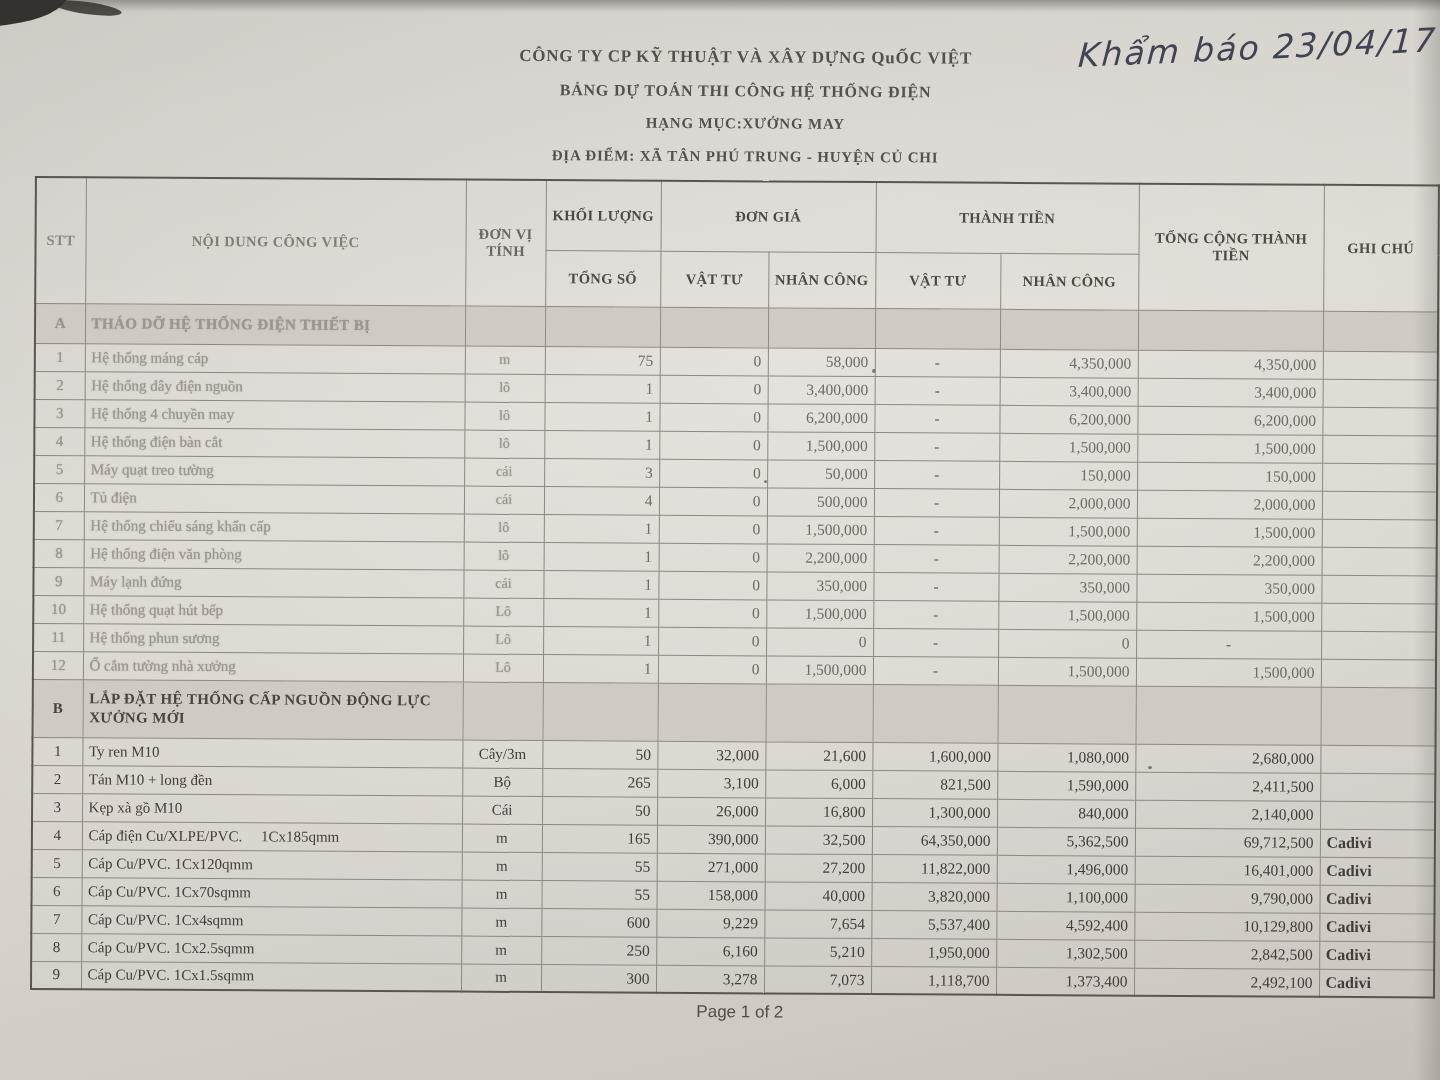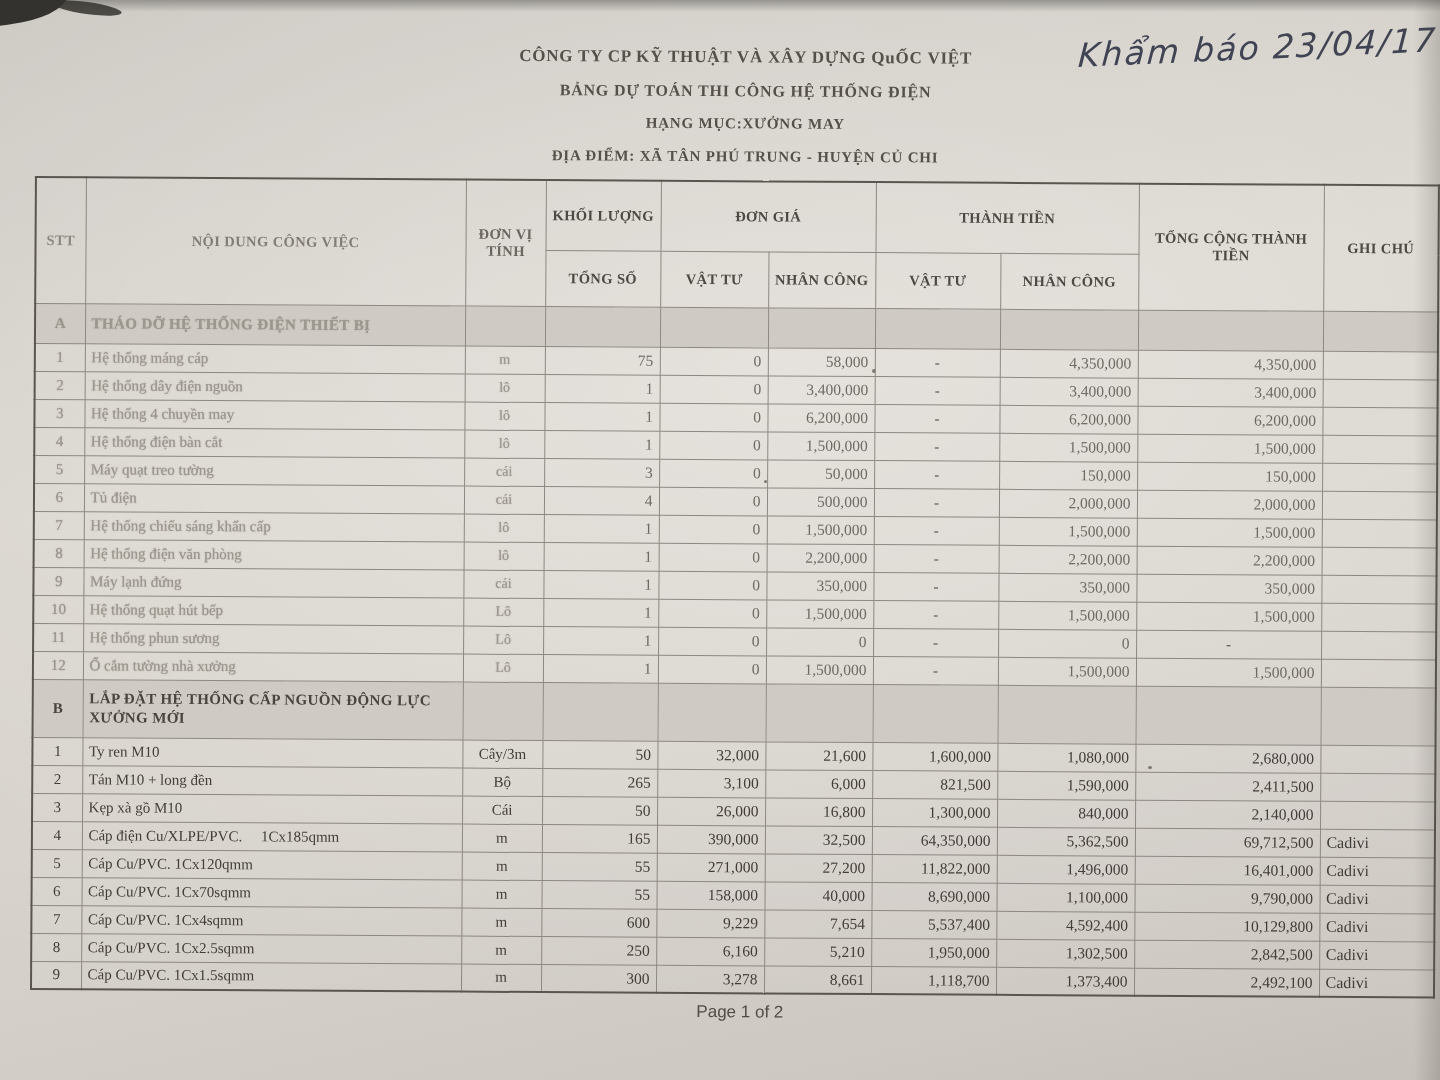--- a/index.html
+++ b/index.html
@@ -44,21 +44,21 @@
   tr.h1{height:70px;} tr.h2{height:56px;}
   thead tr.h2 th{border-top:1px solid #8d8880;font-family:Liberation Serif, serif;}
 
   tbody tr{height:28px;}
   tbody td{font-size:15px;color:#423d38;}
   td.c-stt{text-align:center;}
   td.c-name{text-align:left;padding-left:5px;}
   td.c-unit{text-align:center;}
   td.num{text-align:right;padding-right:8px;font-size:15.5px;}
   td.dash{text-align:center;}
-  td.c-note{text-align:left;padding-left:8px;font-size:16px;}
+  td.c-note{text-align:left;padding-left:8px;font-size:16px;font-weight:bold;}
 
   tr.section-row{height:40px;background:#cfcbc4;}
   tr.section-row td{font-weight:bold;font-size:15px;letter-spacing:.4px;color:#4a443e;}
   tr.section-row td.c-name{white-space:normal;line-height:19px;}
   tr.sec-b-row.section-row{height:58px;}
 
   tr.faded td{color:#98938b;}
   tr.sec-a-row td.c-name, tr.sec-a-row td.c-stt, tr.sec-a-row td.c-unit{
     color:#9c968e;text-shadow:0 0 1.2px rgba(150,145,138,.9);}
   tr.sec-a-row td.num{color:#6f6a63;}
@@ -347,21 +347,21 @@
             <td class="num">16,401,000</td>
             <td class="c-note">Cadivi</td>
           </tr>
           <tr class="sec-b-row">
             <td class="c-stt">6</td>
             <td class="c-name">Cáp Cu/PVC. 1Cx70sqmm</td>
             <td class="c-unit">m</td>
             <td class="num">55</td>
             <td class="num">158,000</td>
             <td class="num">40,000</td>
-            <td class="num">8,690,000</td>
+            <td class="num">3,820,000</td>
             <td class="num">1,100,000</td>
             <td class="num">9,790,000</td>
             <td class="c-note">Cadivi</td>
           </tr>
           <tr class="sec-b-row">
             <td class="c-stt">7</td>
             <td class="c-name">Cáp Cu/PVC. 1Cx4sqmm</td>
             <td class="c-unit">m</td>
             <td class="num">600</td>
             <td class="num">9,229</td>
@@ -382,21 +382,21 @@
             <td class="num">1,302,500</td>
             <td class="num">2,842,500</td>
             <td class="c-note">Cadivi</td>
           </tr>
           <tr class="sec-b-row">
             <td class="c-stt">9</td>
             <td class="c-name">Cáp Cu/PVC. 1Cx1.5sqmm</td>
             <td class="c-unit">m</td>
             <td class="num">300</td>
             <td class="num">3,278</td>
-            <td class="num">8,661</td>
+            <td class="num">7,073</td>
             <td class="num">1,118,700</td>
             <td class="num">1,373,400</td>
             <td class="num">2,492,100</td>
             <td class="c-note">Cadivi</td>
           </tr>
         </tbody>
     </table>
 
     <div class="footer">Page 1 of 2</div>
   </div>

